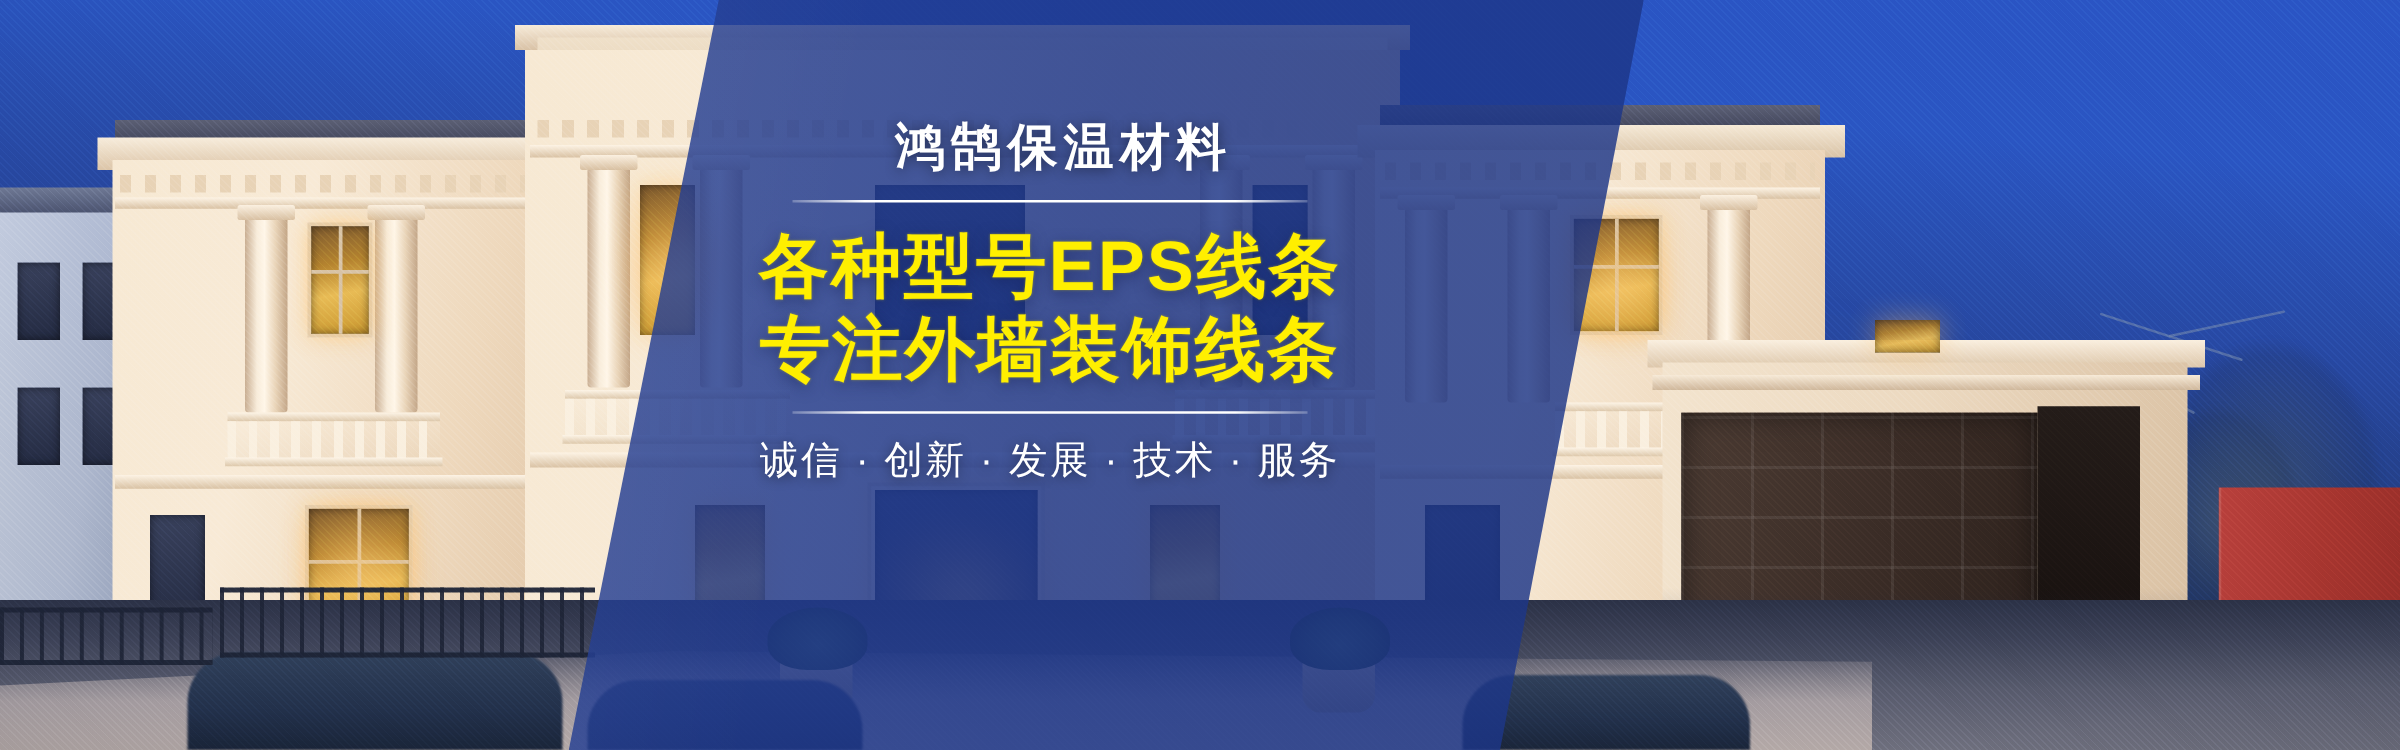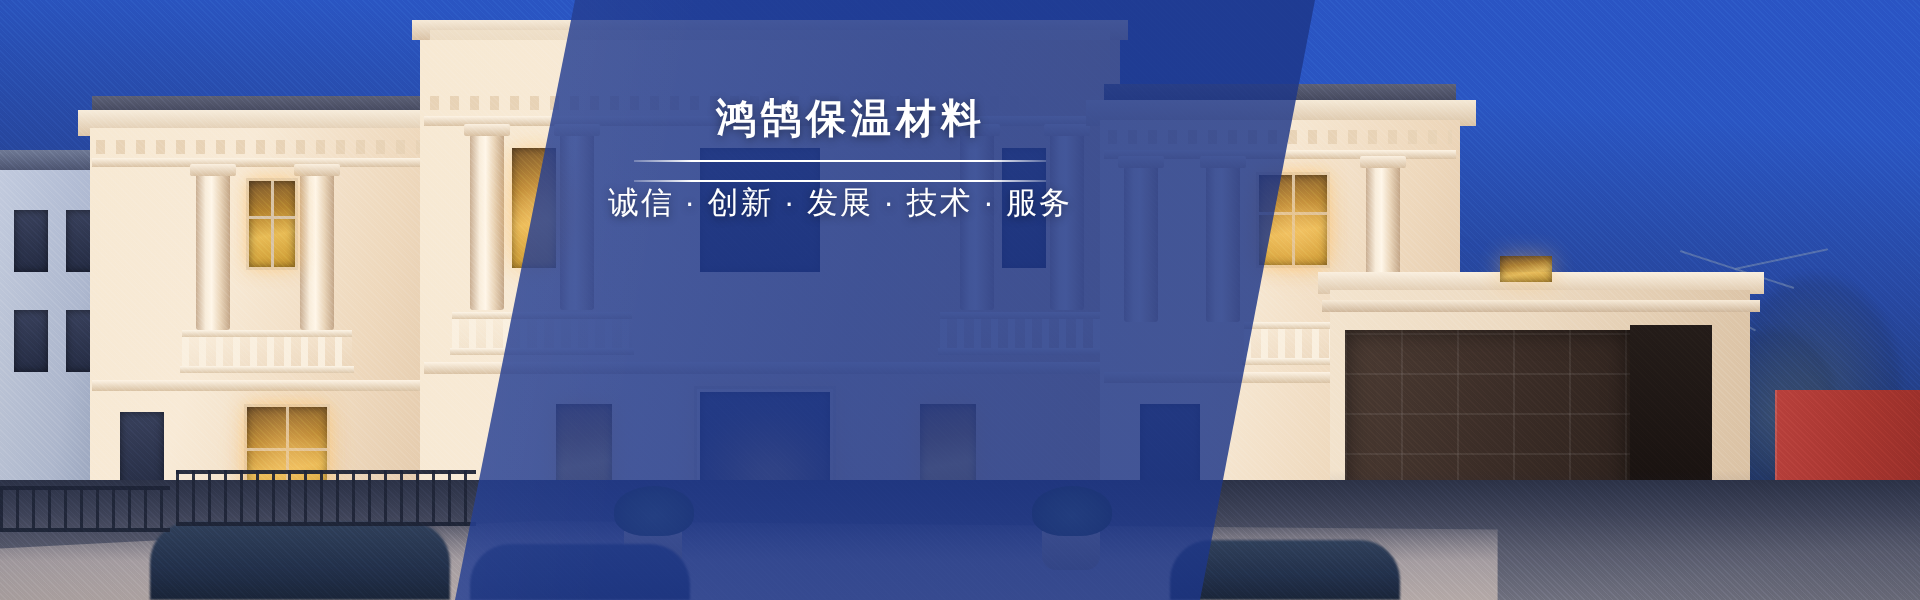--- a/index.html
+++ b/index.html
@@ -227,21 +227,21 @@
   .rule.bottom{ margin-top:0; }
   .headline{
     margin-top:18px;
     font-size:56px; font-weight:700; color:#ffef00;
     letter-spacing:2px; line-height:1.17;
     text-shadow:0 3px 12px rgba(20,30,80,.55), 0 0 2px rgba(255,239,0,.6);
     white-space:nowrap;
   }
   .headline .ln{ display:block; }
   .tagline{
-    margin-top:0;
+    margin-top:16px;
     font-size:31px; font-weight:400; color:#ffffff;
     letter-spacing:2px;
     text-shadow:0 2px 9px rgba(0,0,0,.45);
     white-space:nowrap;
   }
 </style>
 </head>
 <body>
 
 <div class="banner">
@@ -383,17 +383,21 @@
 
   <div class="hatch"></div>
   <div class="vignette"></div>
 
   <div class="overlay-panel"></div>
   <div class="overlay-sheen"></div>
 
   <div class="copy">
     <div class="brand">鸿鹄保温材料</div>
     <div class="rule"></div>
+    <div class="headline">
+      <span class="ln">各种型号EPS线条</span>
+      <span class="ln">专注外墙装饰线条</span>
+    </div>
     <div class="rule bottom" style="margin-top:18px;"></div>
     <div class="tagline">诚信 · 创新 · 发展 · 技术 · 服务</div>
   </div>
 
 </div>
 
 </body></html>

